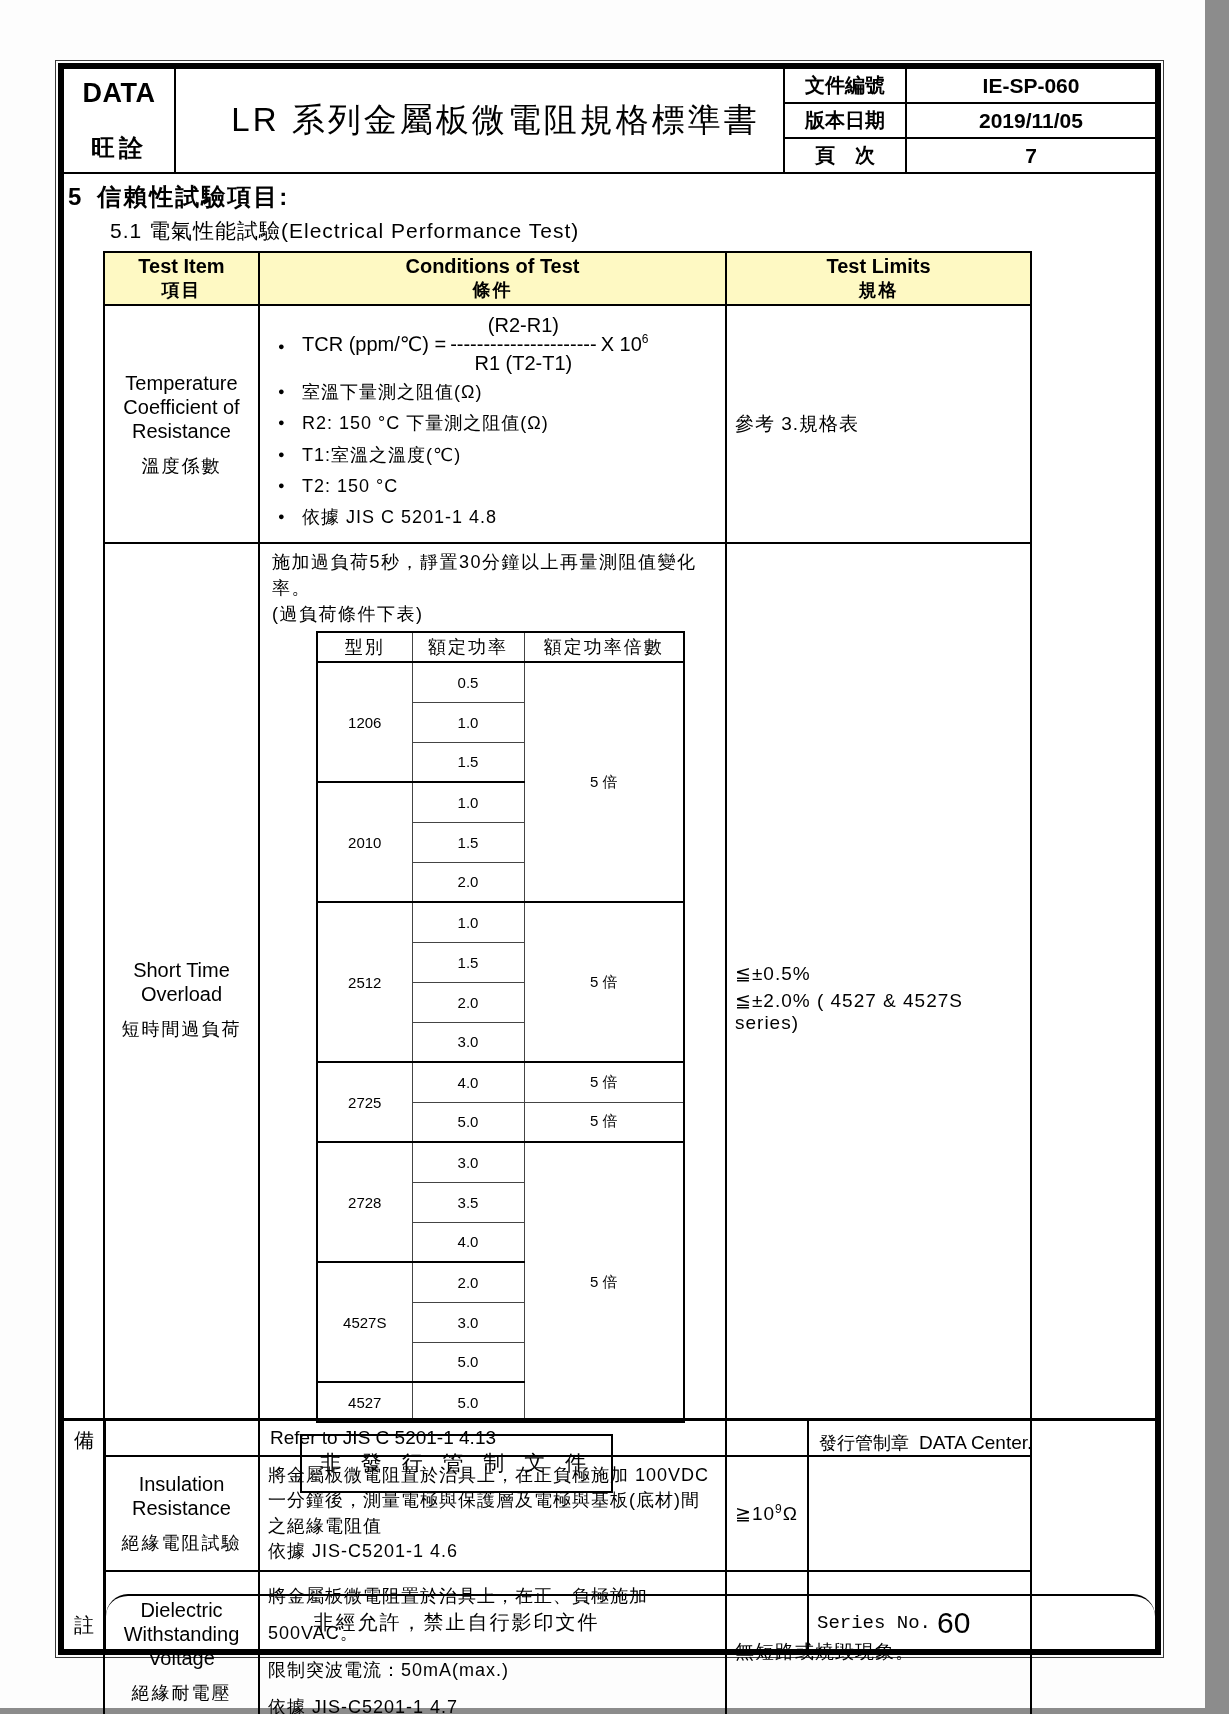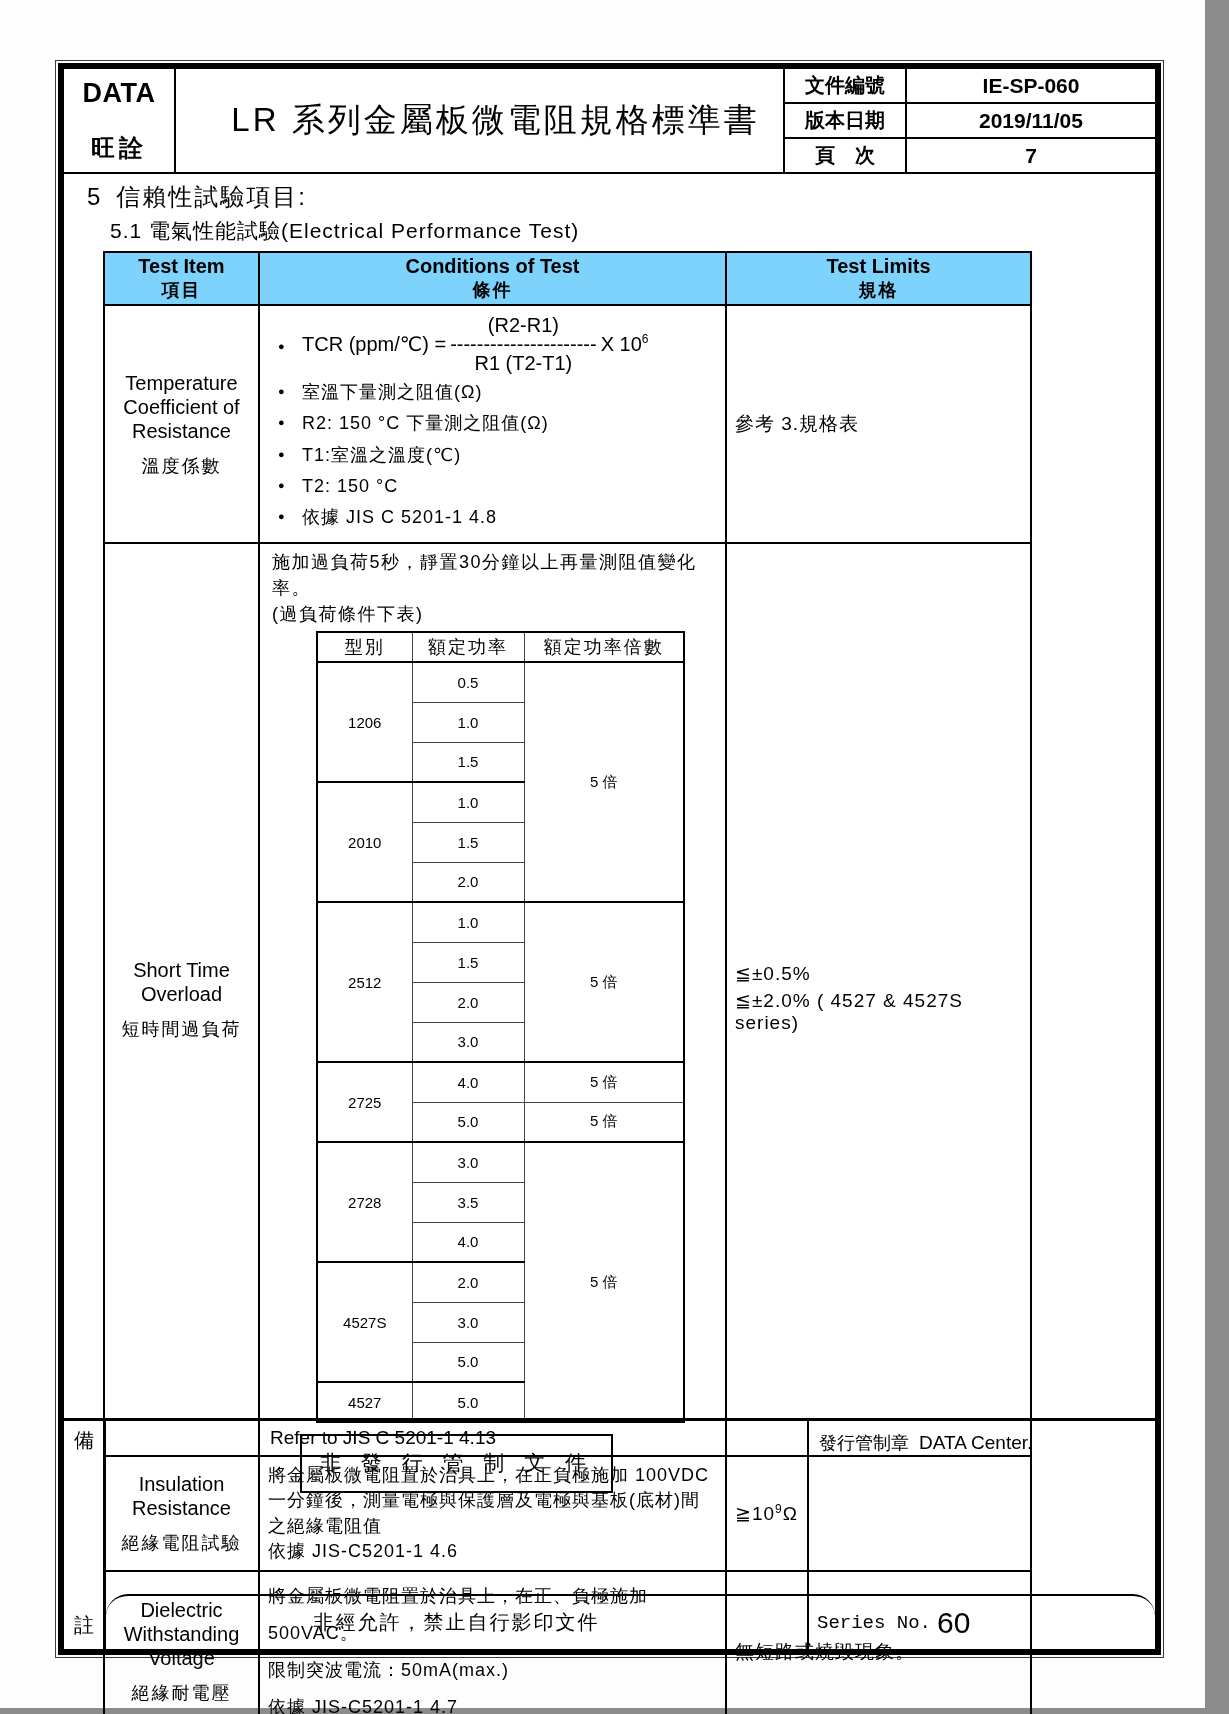--- a/index.html
+++ b/index.html
@@ -24,30 +24,30 @@
     font-size:33px; letter-spacing:3px;padding-left:32px; }
   .hdr-info { width:372px; border-left:2px solid #000; display:flex; flex-direction:column; }
   .hdr-row { flex:1; display:flex; border-bottom:2px solid #000; }
   .hdr-row:last-child { border-bottom:none; }
   .hdr-lbl { width:122px; border-right:2px solid #000; display:flex; align-items:center;
     justify-content:center; font-weight:bold; font-size:20px; }
   .hdr-val { flex:1; display:flex; align-items:center; justify-content:center;
     font-weight:bold; font-size:21px; }
 
   
-  .sec-h1 { left:23px; top:112px; font-size:24px; font-weight:normal; letter-spacing:2px; position:absolute; }
+  .sec-h1 { left:4px; top:112px; font-size:24px; font-weight:bold; letter-spacing:2px; position:absolute; }
   .sec-h1 .num { margin-right:14px; }
   .sec-h2 { left:46px; top:148px; font-size:21px; letter-spacing:1px; position:absolute; }
 
   
   .ttable-wrap { left:39px; top:182px; position:absolute; }
   table { border-collapse:collapse; }
   .ttable { width:927px; table-layout:fixed; }
   .ttable th, .ttable td { border:2px solid #000; vertical-align:middle; }
-  .ttable th { background:#7dd3fc; height:48px; padding:2px; }
+  .ttable th { background:#fef9c3; height:48px; padding:2px; }
   .th-en { font-size:20px; font-weight:bold; }
   .th-zh { font-size:18px; font-weight:bold; letter-spacing:2px; }
   .item-cell { text-align:center; padding:4px 8px; }
   .item-en { font-size:20px; line-height:1.2; }
   .item-zh { font-size:18px; letter-spacing:2px; margin-top:11px; }
   .cond-cell { padding:6px 8px; vertical-align:middle; }
   .limit-cell { padding:8px 8px; vertical-align:top; font-size:19px; letter-spacing:1px; }
   sup { font-size:12px; }
 
   .r-tcr td { height:185px; }

